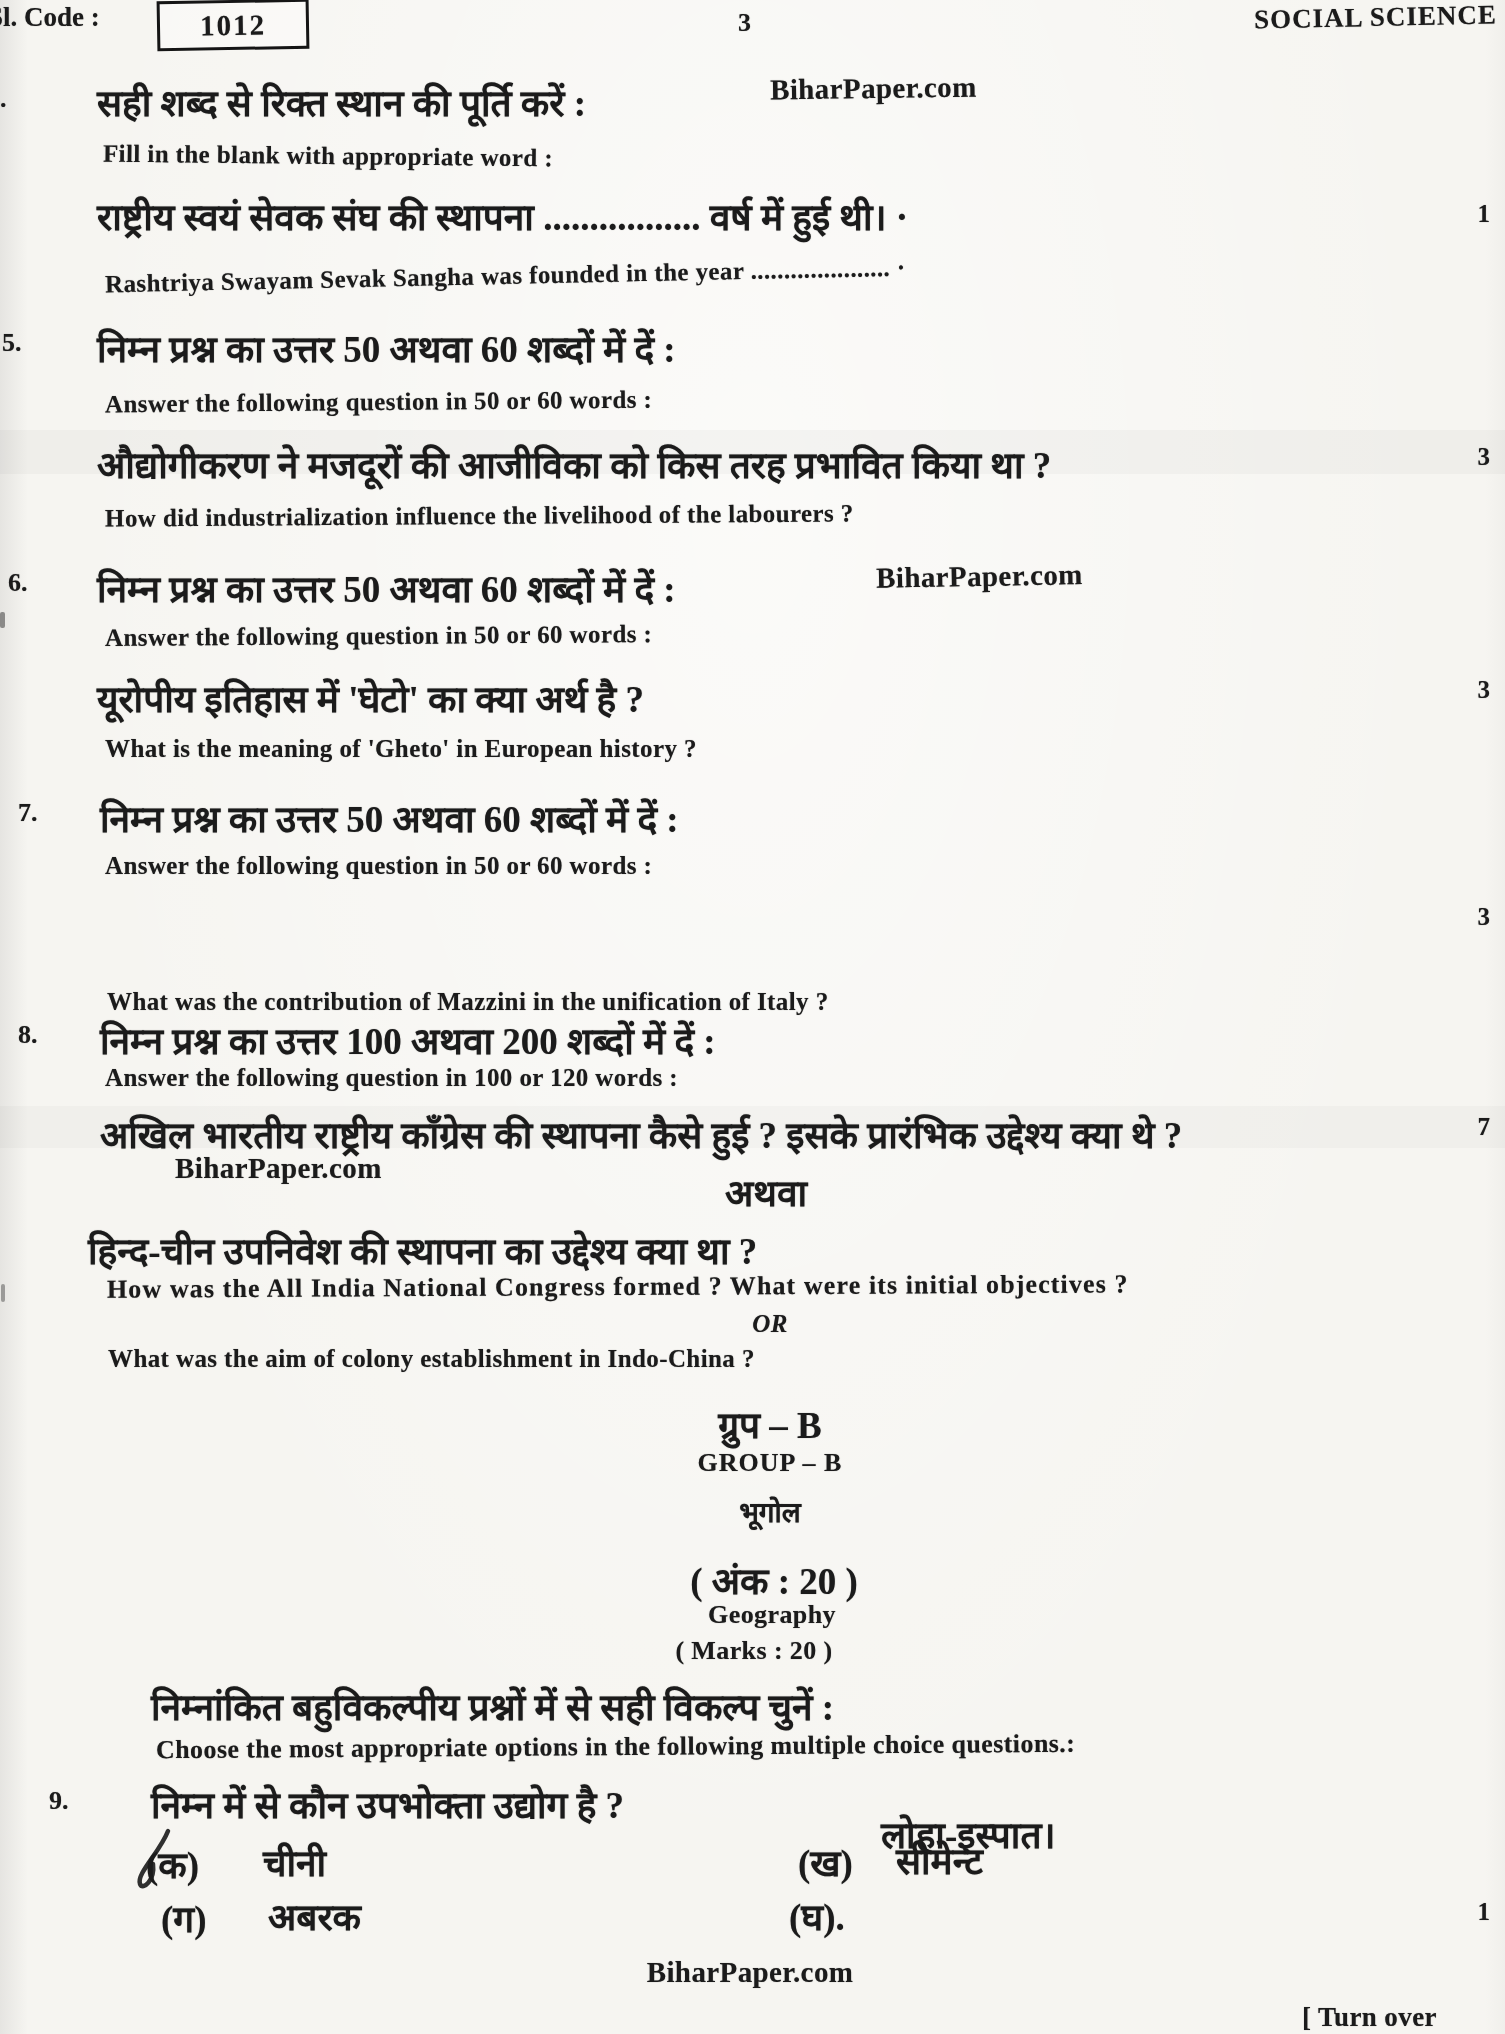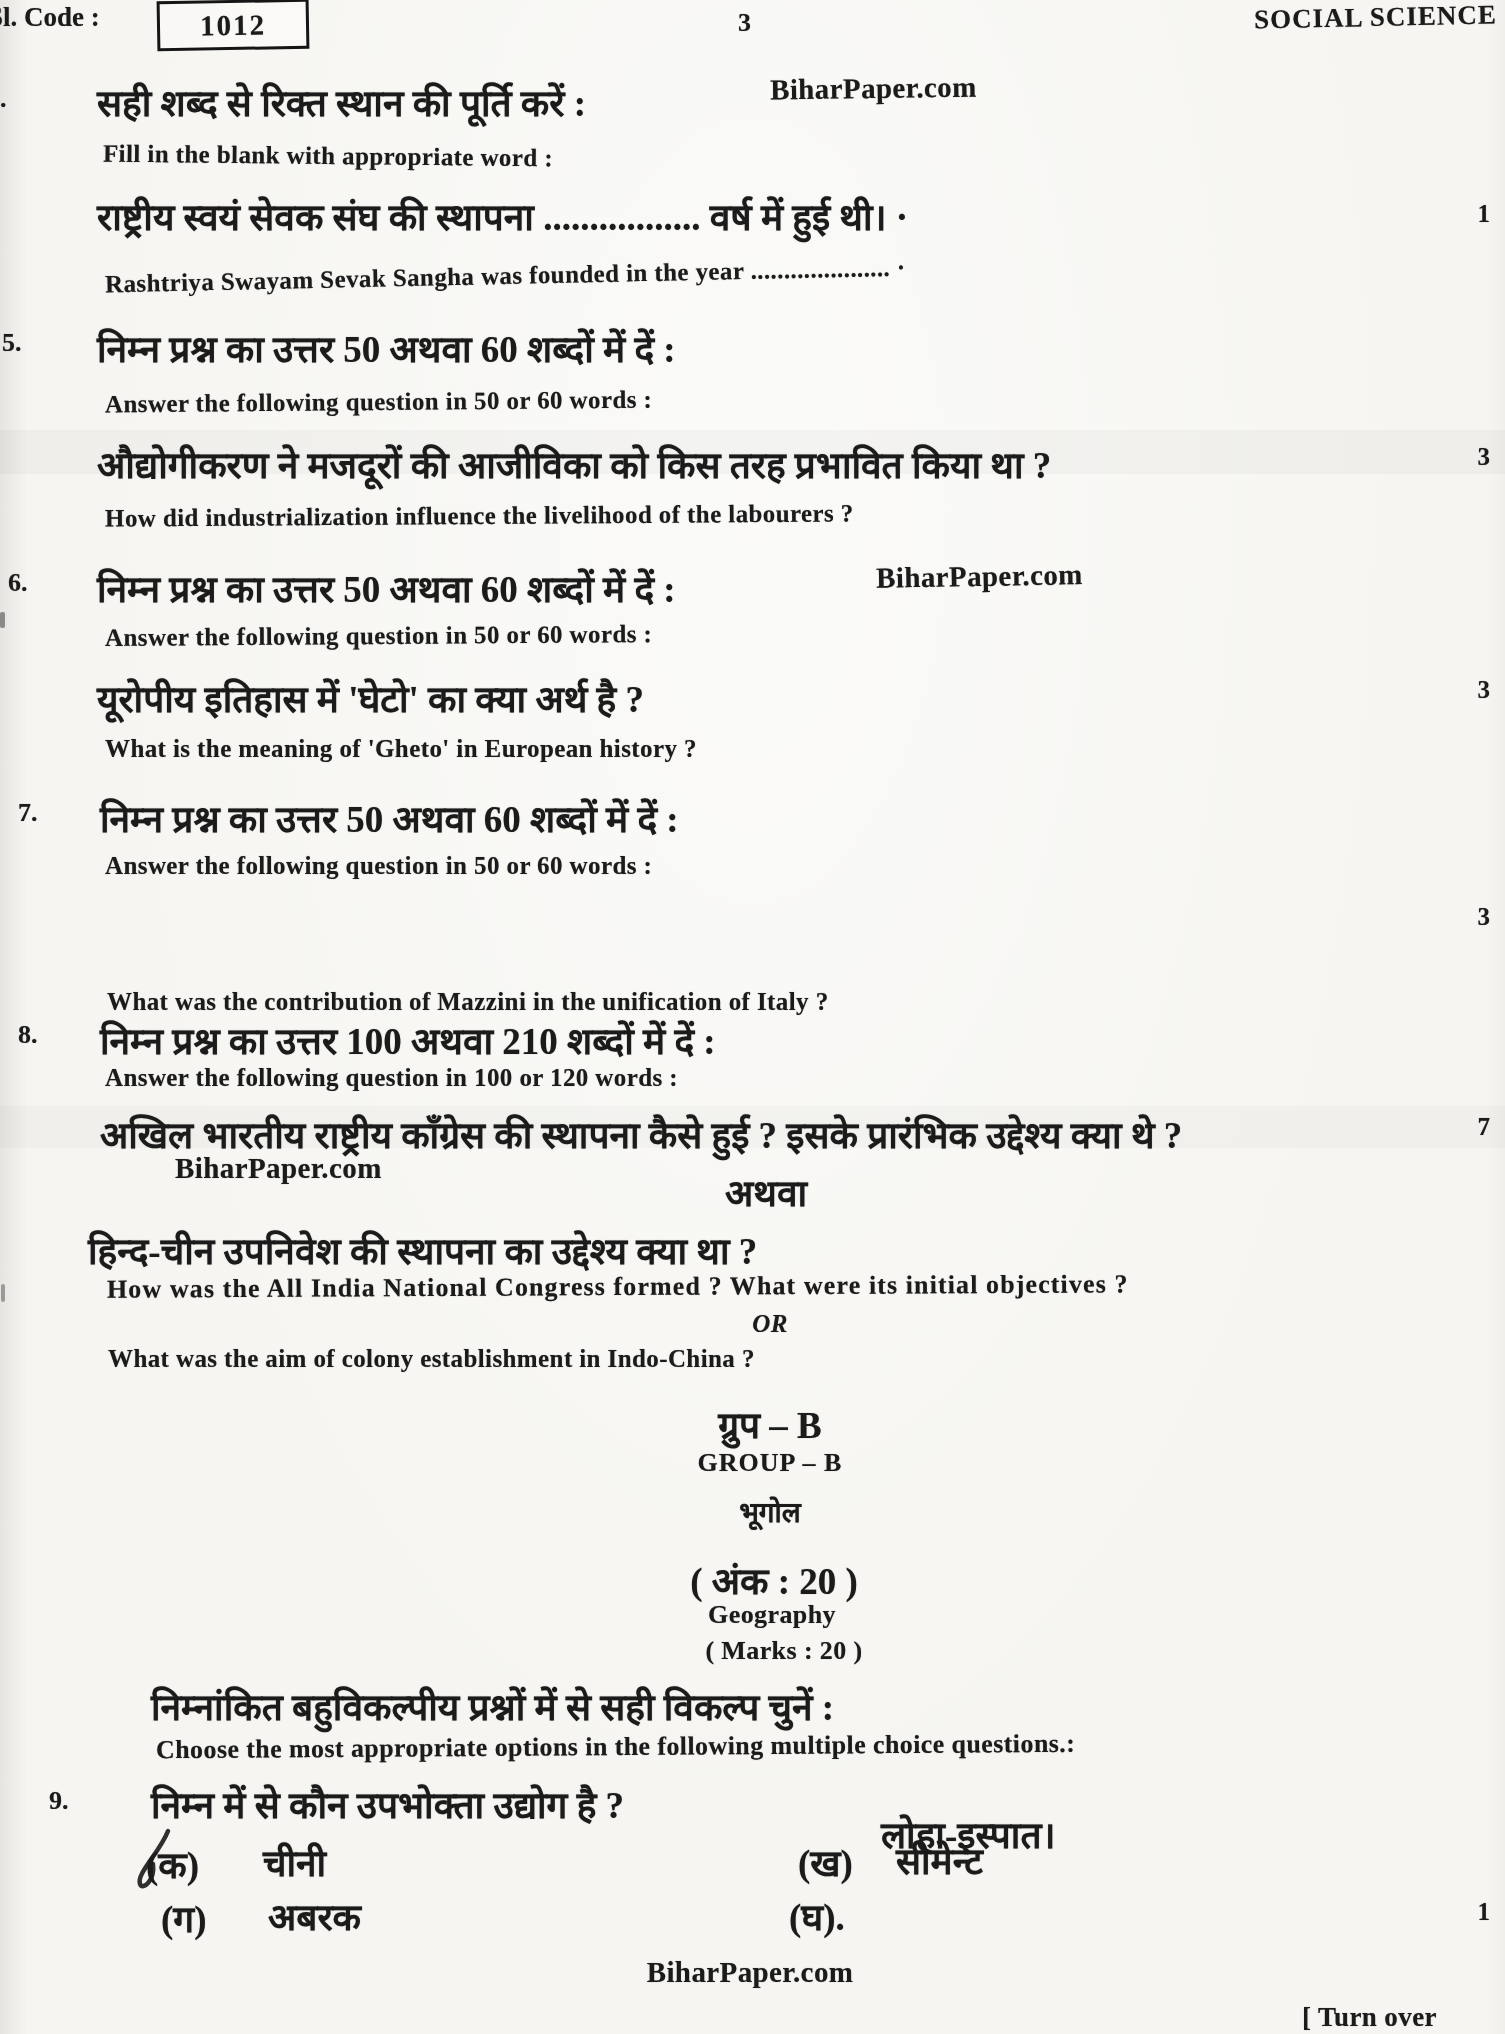--- a/index.html
+++ b/index.html
@@ -82,37 +82,37 @@
   <div class="line mark" style="top:676px;">3</div>
   <div class="line en" style="left:105px;top:735px;">What is the meaning of 'Gheto' in European history ?</div>
 
   <div class="line num" style="left:18px;top:798px;">7.</div>
   <div class="line hi" style="left:100px;top:792px;">निम्न प्रश्न का उत्तर 50 अथवा 60 शब्दों में दें :</div>
   <div class="line en" style="left:105px;top:852px;">Answer the following question in 50 or 60 words :</div>
   <div class="line mark" style="top:903px;">3</div>
   <div class="line en" style="left:107px;top:960px;margin-top:28px;">What was the contribution of Mazzini in the unification of Italy ?</div>
 
   <div class="line num" style="left:18px;top:1020px;">8.</div>
-  <div class="line hi" style="left:100px;top:1014px;">निम्न प्रश्न का उत्तर 100 अथवा 210 शब्दों में दें :</div>
+  <div class="line hi" style="left:100px;top:1014px;">निम्न प्रश्न का उत्तर 100 अथवा 200 शब्दों में दें :</div>
   <div class="line en" style="left:105px;top:1064px;">Answer the following question in 100 or 120 words :</div>
   <div class="line hi" style="left:100px;top:1108px;">अखिल भारतीय राष्ट्रीय काँग्रेस की स्थापना कैसे हुई ? इसके प्रारंभिक उद्देश्य क्या थे ?</div>
   <div class="line mark" style="top:1113px;">7</div>
   <div class="line wm" style="left:175px;top:1152px;">BiharPaper.com</div>
   <div class="line hi" style="left:725px;top:1166px;">अथवा</div>
   <div class="line hi" style="left:88px;top:1224px;">हिन्द-चीन उपनिवेश की स्थापना का उद्देश्य क्या था ?</div>
   <div class="line en" style="left:107px;top:1272px;font-size:26px;letter-spacing:1.1px;transform:rotate(-0.3deg);">How was the All India National Congress formed ? What were its initial objectives ?</div>
   <div class="line en ctr" style="left:770px;top:1310px;font-style:italic;">OR</div>
   <div class="line en" style="left:108px;top:1345px;">What was the aim of colony establishment in Indo-China ?</div>
 
   <div class="line hi ctr" style="left:770px;top:1398px;">ग्रुप – B</div>
   <div class="line en ctr" style="left:770px;top:1448px;font-size:26px;letter-spacing:1px;">GROUP – B</div>
   <div class="line hi ctr" style="left:770px;top:1492px;font-size:28px;">भूगोल</div>
   <div class="line hi ctr" style="left:774px;top:1554px;">( अंक : 20 )</div>
   <div class="line en ctr" style="left:772px;top:1600px;font-size:26px;">Geography</div>
-  <div class="line en ctr" style="left:784px;top:1636px;font-size:26px;">( Marks : 20 )</div>
+  <div class="line en ctr" style="left:754px;top:1636px;font-size:26px;">( Marks : 20 )</div>
   <div class="line hi" style="left:151px;top:1680px;">निम्नांकित बहुविकल्पीय प्रश्नों में से सही विकल्प चुनें :</div>
   <div class="line en" style="left:156px;top:1732px;font-size:26px;transform:rotate(-0.4deg);">Choose the most appropriate options in the following multiple choice questions.:</div>
 
   <div class="line num" style="left:49px;top:1786px;">9.</div>
   <div class="line hi" style="left:151px;top:1778px;">निम्न में से कौन उपभोक्ता उद्योग है ?</div>
 
   <svg style="position:absolute;left:124px;top:1828px;" width="56" height="66" viewBox="0 0 56 66">
     <path d="M44,3 C36,24 12,46 16,56 C19,63 31,52 29,36" fill="none" stroke="#1b1b1b" stroke-width="4.5" stroke-linecap="round" opacity="0.9"></path>
   </svg>
 

